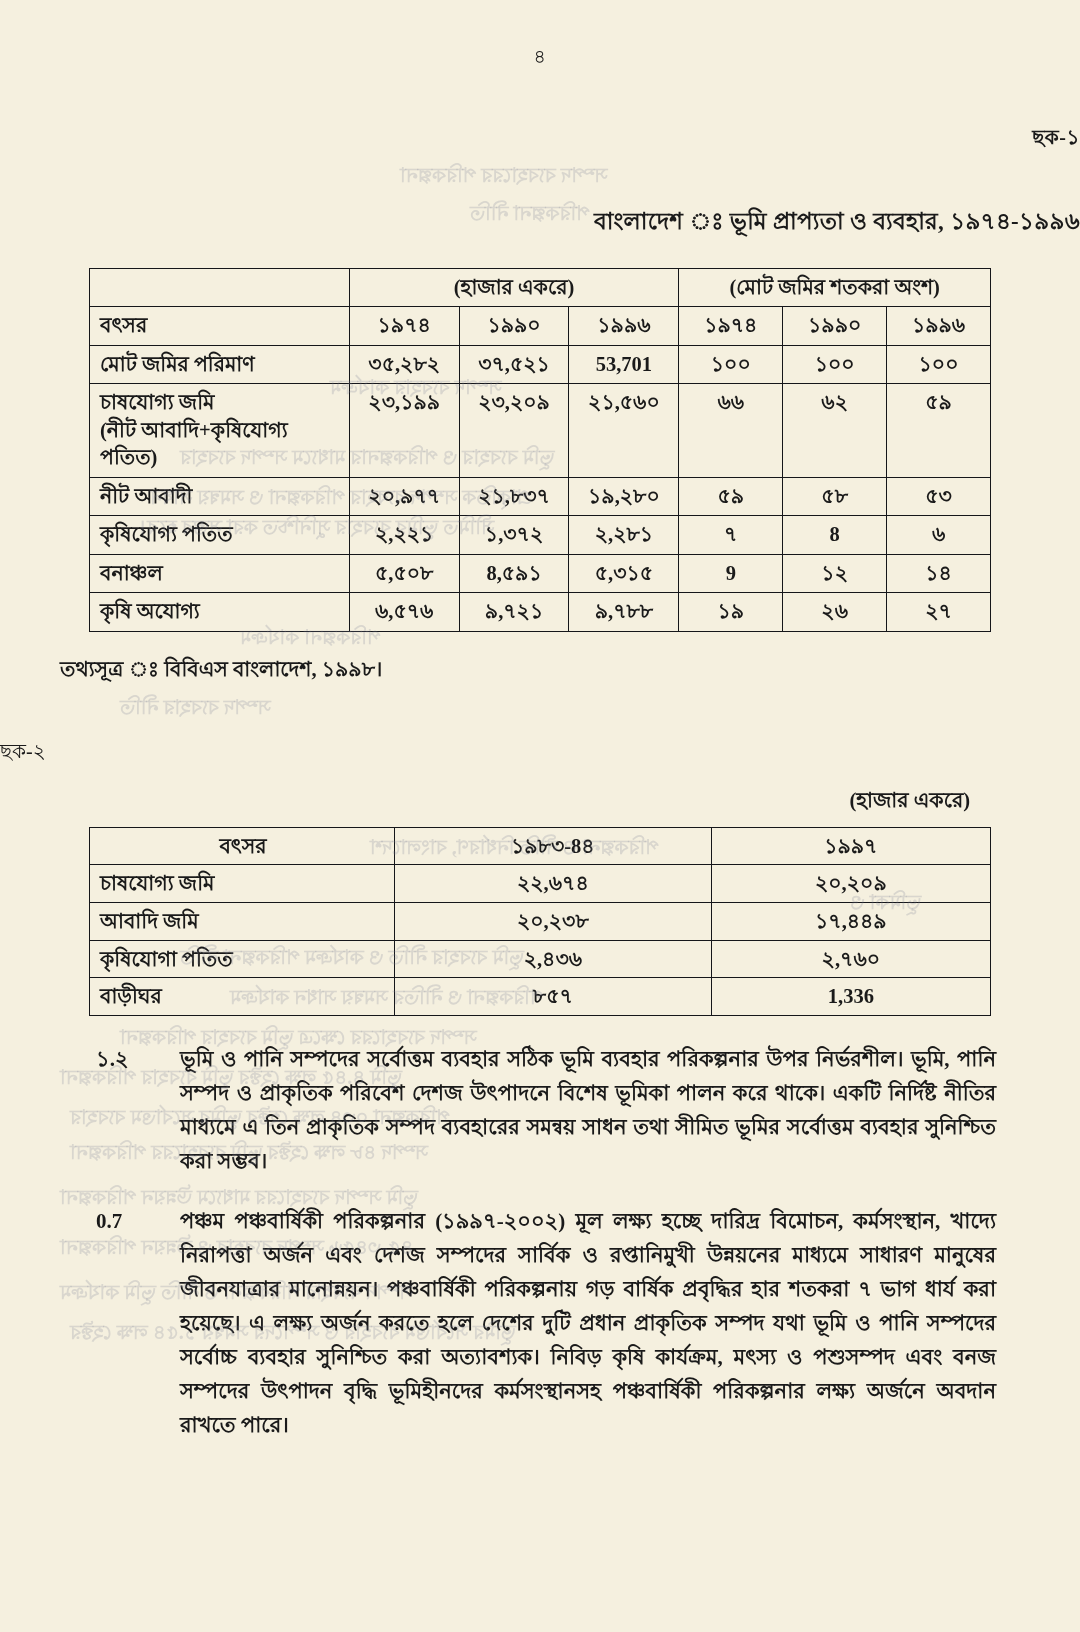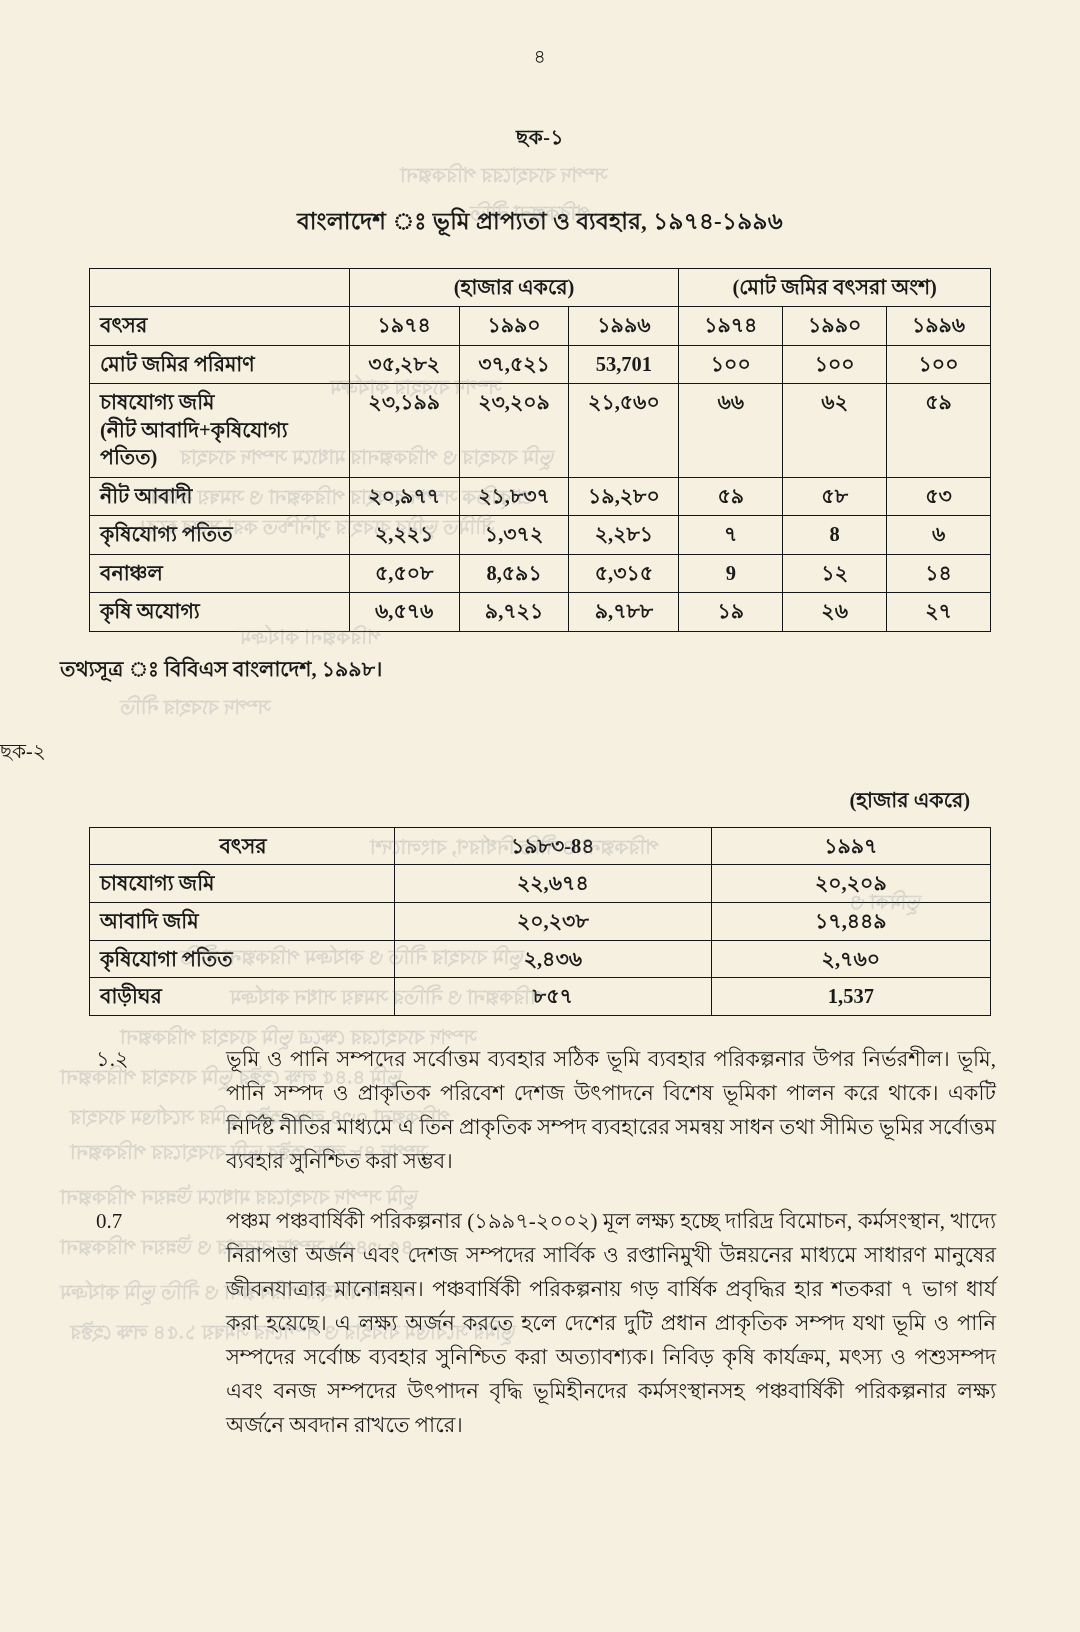--- a/index.html
+++ b/index.html
@@ -22,21 +22,21 @@
     box-sizing: border-box;
     padding: 0;
   }
   .page-number {
     text-align: center;
     font-size: 19px;
     margin-top: 42px;
     letter-spacing: 0.5px;
   }
   .table-title-block {
-    text-align: center;
+    text-align: right;
     margin-top: 48px;
   }
   .table-label {
     font-size: 20px;
     font-weight: bold;
     letter-spacing: 0.5px;
   }
   .table-caption {
     font-size: 23px;
     font-weight: bold;
@@ -113,23 +113,22 @@
   }
   .source-note2 {
     font-size: 20.5px;
     font-weight: bold;
     margin: 20px 0 0 52px;
   }
   .para {
     display: flex;
     margin: 26px 84px 0 96px;
     font-size: 21px;
-    font-weight: normal;
+    font-weight: bold;
     line-height: 1.62;
-    gap: 46px;
   }
   .para .num {
     width: 84px;
     flex: 0 0 84px;
   }
   .para .body {
     flex: 1;
     text-align: justify;
     text-justify: inter-word;
   }
@@ -176,21 +175,21 @@
   <div class="table-title-block">
     <div class="table-label">ছক-১</div>
     <div class="table-caption">বাংলাদেশ ঃ ভূমি প্রাপ্যতা ও ব্যবহার, ১৯৭৪-১৯৯৬</div>
   </div>
 
   <table class="data">
     <tbody>
       <tr>
         <td class="rowhead"></td>
         <td class="grp" colspan="3">(হাজার একরে)</td>
-        <td class="grp multi-line-head" colspan="3">(মোট জমির বৎসরা অংশ)</td>
+        <td class="grp multi-line-head" colspan="3">(মোট জমির শতকরা অংশ)</td>
       </tr>
       <tr>
         <td class="rowhead">বৎসর</td>
         <td class="num">১৯৭৪</td>
         <td class="num">১৯৯০</td>
         <td class="num">১৯৯৬</td>
         <td class="num">১৯৭৪</td>
         <td class="num">১৯৯০</td>
         <td class="num">১৯৯৬</td>
       </tr>
@@ -281,21 +280,21 @@
         <td class="c">১৭,৪৪৯</td>
       </tr>
       <tr>
         <td class="rowhead">কৃষিযোগা পতিত</td>
         <td class="c">২,৪৩৬</td>
         <td class="c">২,৭৬০</td>
       </tr>
       <tr>
         <td class="rowhead">বাড়ীঘর</td>
         <td class="c">৮৫৭</td>
-        <td class="c">1,537</td>
+        <td class="c">1,336</td>
       </tr>
     </tbody>
   </table>
 
 
   <div class="para">
     <div class="num">১.২</div>
     <div class="body">ভূমি ও পানি সম্পদের সর্বোত্তম ব্যবহার সঠিক ভূমি ব্যবহার পরিকল্পনার উপর নির্ভরশীল। ভূমি, পানি সম্পদ ও প্রাকৃতিক পরিবেশ দেশজ উৎপাদনে বিশেষ ভূমিকা পালন করে থাকে। একটি নির্দিষ্ট নীতির মাধ্যমে এ তিন প্রাকৃতিক সম্পদ ব্যবহারের সমন্বয় সাধন তথা সীমিত ভূমির সর্বোত্তম ব্যবহার সুনিশ্চিত করা সম্ভব।</div>
   </div>
 

